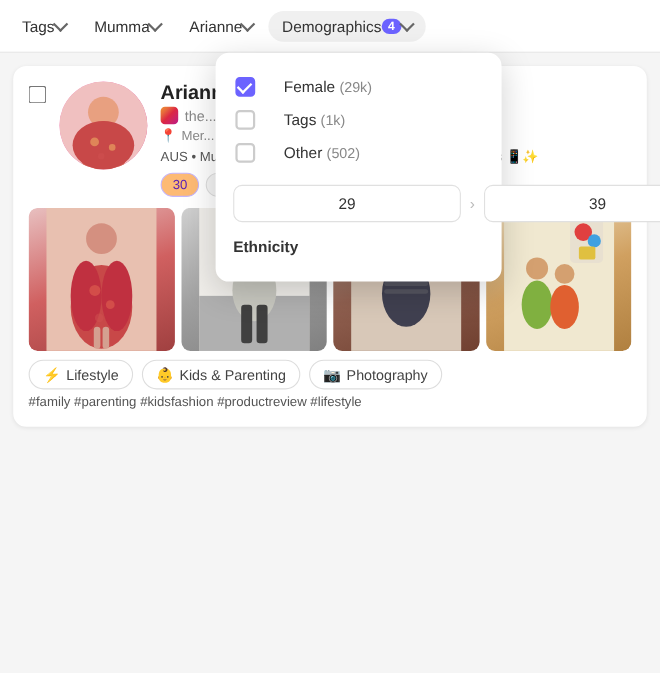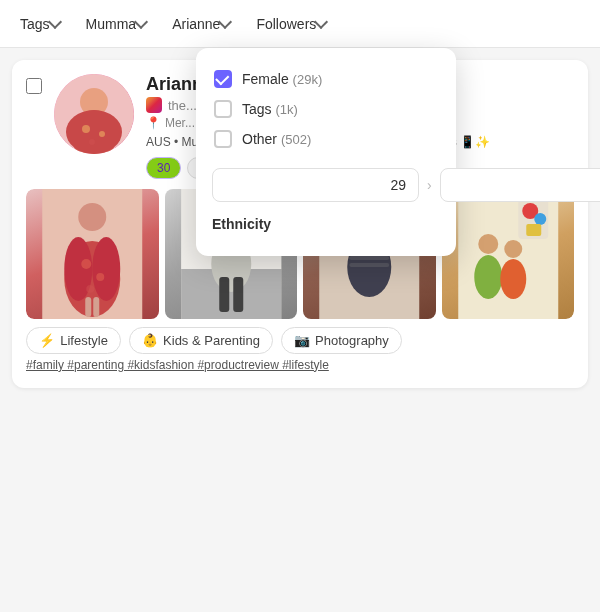--- a/index.html
+++ b/index.html
@@ -151,21 +151,21 @@
     }
     .tag {
       padding: 3px 10px;
       border-radius: 14px;
       font-size: 12px;
       font-weight: 500;
       border: 1px solid #ddd;
       color: #444;
       background: #fafafa;
     }
-    .tag.purple { background: #84cc16; border-color: #c4b5fd; color: #5b21b6; }
+    .tag.purple { background: #fdba74; border-color: #c4b5fd; color: #5b21b6; }
     .tag.white-tag { background: #f5f5f5; border-color: #ddd; color: #444; }
     .tag.female { background: #fff0f6; border-color: #fbb6ce; color: #b83280; }
 
     
     .photo-grid {
       display: grid;
       grid-template-columns: repeat(4, 1fr);
       gap: 6px;
       border-radius: 8px;
       overflow: hidden;
@@ -198,21 +198,20 @@
       border: 1px solid #ddd;
       font-size: 13px;
       color: #444;
       background: #fff;
       cursor: pointer;
     }
     .hashtags {
       font-size: 12px;
       color: #555;
       padding: 2px 0;
-      text-decoration: underline;
     }
 
     
     .dropdown-overlay {
       position: absolute;
       top: 48px;
       left: 196px;
       width: 260px;
       background: #fff;
       border-radius: 12px;
@@ -220,21 +219,21 @@
       padding: 16px;
       z-index: 100;
     }
     .dropdown-section {
       margin-bottom: 14px;
     }
     .dropdown-section:last-child { margin-bottom: 0; }
     .dropdown-option {
       display: flex;
       align-items: center;
-      gap: 10px;
+      gap: 26px;
       padding: 6px 2px;
       cursor: pointer;
       border-radius: 6px;
     }
     .option-checkbox {
       width: 18px;
       height: 18px;
       border: 2px solid #ccc;
       border-radius: 4px;
       display: flex;
@@ -275,21 +274,21 @@
       align-items: center;
       gap: 8px;
     }
     .age-input {
       flex: 1;
       padding: 8px 12px;
       border: 1px solid #e0e0e0;
       border-radius: 8px;
       font-size: 14px;
       color: #333;
-      text-align: right;
+      text-align: center;
       background: #fff;
     }
     .age-arrow {
       color: #bbb;
       font-size: 14px;
     }
   </style>
 </head>
 <body>
 
@@ -299,22 +298,23 @@
     <span class="chevron-down"></span>
   </div>
   <div class="nav-item">
     <span>Mumma</span>
     <span class="chevron-down"></span>
   </div>
   <div class="nav-item">
     <span>Arianne</span>
     <span class="chevron-down"></span>
   </div>
-  <div class="nav-item">
-    <span>Followers</span>
+  <div class="nav-item active">
+    <span>Demographics</span>
+    <span class="nav-badge">4</span>
     <span class="chevron-down"></span>
   </div>
 </div>
 
 <div class="main-content">
 
   <div class="influencer-card">
     <div class="card-top">
       <div class="checkbox-wrap">
         <input type="checkbox" style="">

